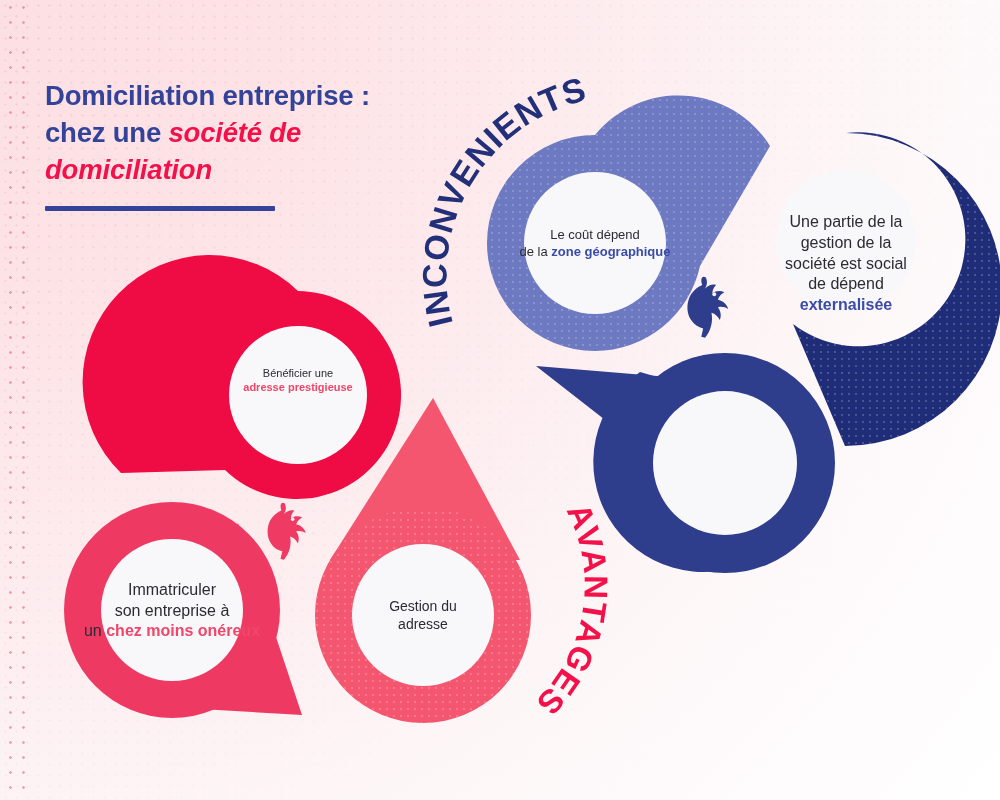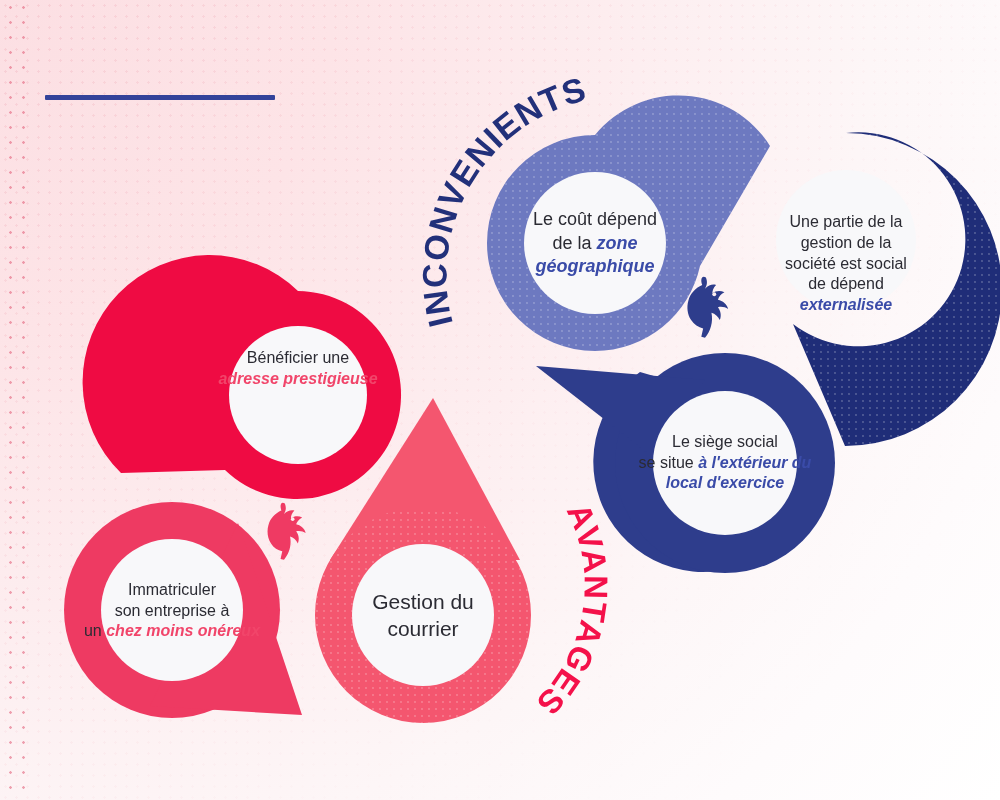--- a/index.html
+++ b/index.html
@@ -83,45 +83,49 @@
     text-align: center;
     color: #2b2b33;
     font-weight: 500;
     line-height: 1.30;
     display: flex;
     align-items: center;
     justify-content: center;
     pointer-events: none;
   }
   .pin-text span.em {
-    font-style: italic;
     font-weight: 700;
   }
   .em-blue { color: #3a4ba8; }
   .em-pink { color: #f1456a; text-align: center; }
 
-  #pt-cost      { left: 502px; top: 186px; width: 186px; height: 115px; font-size: 18px; }
+  #pt-cost      { left: 502px; top: 186px; width: 186px; height: 115px; font-size: 13px; }
   #pt-external  { left: 760px; top: 194px; width: 172px; height: 140px; font-size: 16px; }
   #pt-siege     { left: 636px; top: 398px; width: 178px; height: 130px; font-size: 16px; }
-  #pt-adresse   { left: 214px; top: 313px; width: 168px; height: 112px; font-size: 16px; }
+  #pt-adresse   { left: 214px; top: 324px; width: 168px; height: 112px; font-size: 11px; }
   #pt-immat     { left: 82px;  top: 545px; width: 180px; height: 132px; font-size: 16px; }
-  #pt-courrier  { left: 340px; top: 572px; width: 166px; height: 86px;  font-size: 21px; text-align: center; }
+  #pt-courrier  { left: 340px; top: 572px; width: 166px; height: 86px;  font-size: 14px; text-align: center; }
 
   
   .curve-label { font-weight: 800; letter-spacing: 1px; }
 </style>
 </head>
 <body>
 
 <div id="stage">
 
   <div id="dots"></div>
   <div id="edge-dots"></div>
 
   <div id="title-block">
+    <h1 id="page-title">
+      <span>Domiciliation entreprise :</span><br>
+      <span>chez une </span><span class="hl">société de</span><br>
+      <span class="hl">domiciliation</span>
+    </h1>
     <div id="title-underline"></div>
   </div>
 
   <svg id="graphic" width="1000" height="800" viewBox="0 0 1000 800">
     <defs>
 
       <pattern id="dotTex" width="7" height="7" patternUnits="userSpaceOnUse">
         <circle cx="2" cy="2" r="0.9" fill="rgba(255,255,255,0.28)"></circle>
       </pattern>
 
@@ -223,42 +227,36 @@
   <div id="pt-external" class="pin-text">
     <div>
       <span>Une partie de la</span><br>
       <span>gestion de la</span><br>
       <span>société est social</span><br>
       <span>de dépend</span><br>
       <span class="em em-blue">externalisée</span>
     </div>
   </div>
 
-  <div id="pt-siege" class="pin-text">
-    <div>
-      <span>Le siège social</span><br>
-      <span>se situe </span><span class="em em-blue">à l'extérieur du local d'exercice</span>
-    </div>
-  </div>
 
   <div id="pt-adresse" class="pin-text">
     <div>
       <span>Bénéficier une</span><br>
       <span class="em em-pink">adresse prestigieuse</span>
     </div>
   </div>
 
   <div id="pt-immat" class="pin-text">
     <div>
       <span>Immatriculer</span><br>
       <span>son entreprise à</span><br>
       <span>un </span><span class="em em-pink">chez moins onéreux</span>
     </div>
   </div>
 
   <div id="pt-courrier" class="pin-text">
     <div>
       <span>Gestion du</span><br>
-      <span>courrier</span>
+      <span>adresse</span>
     </div>
   </div>
 
 </div>
 
 </body></html>

